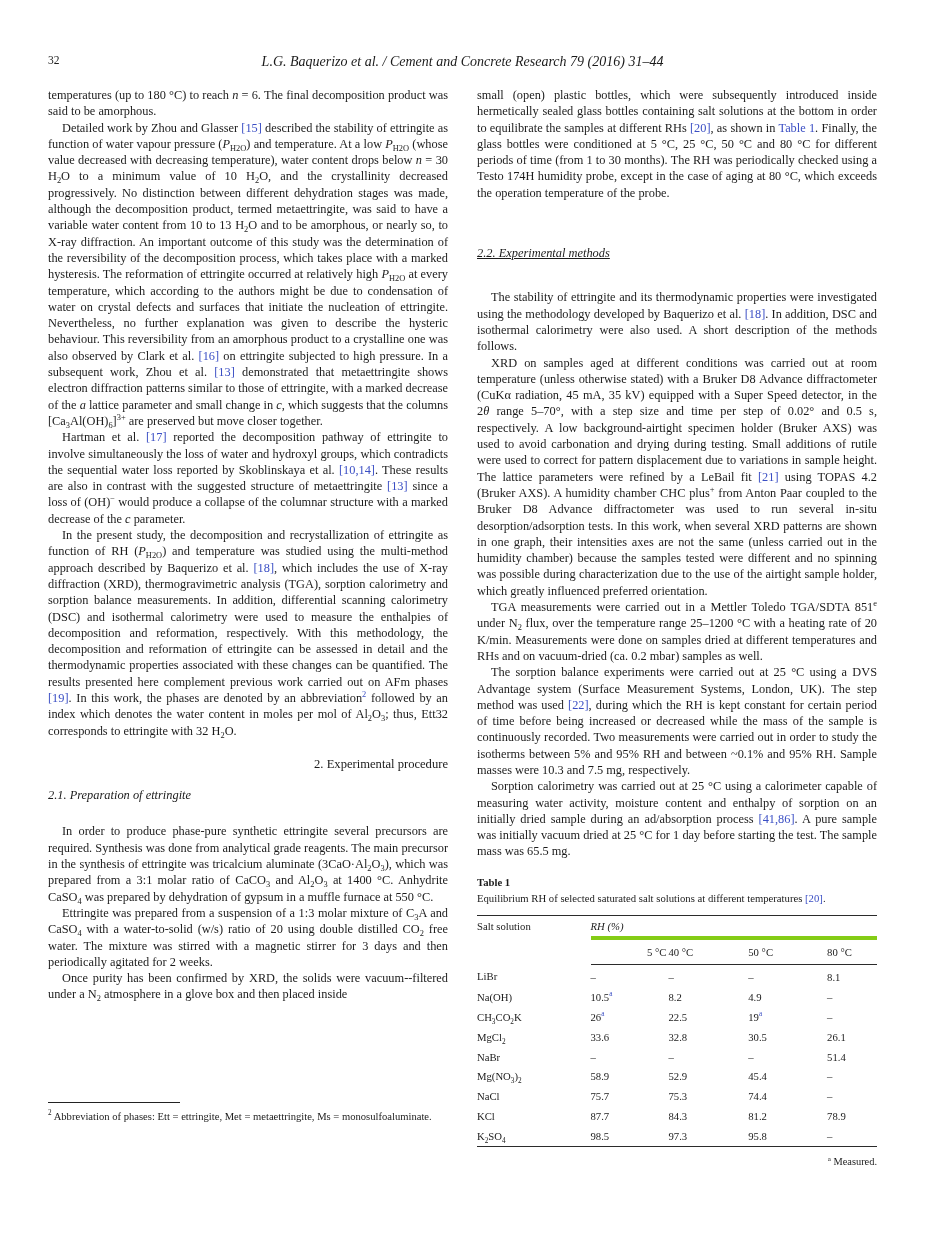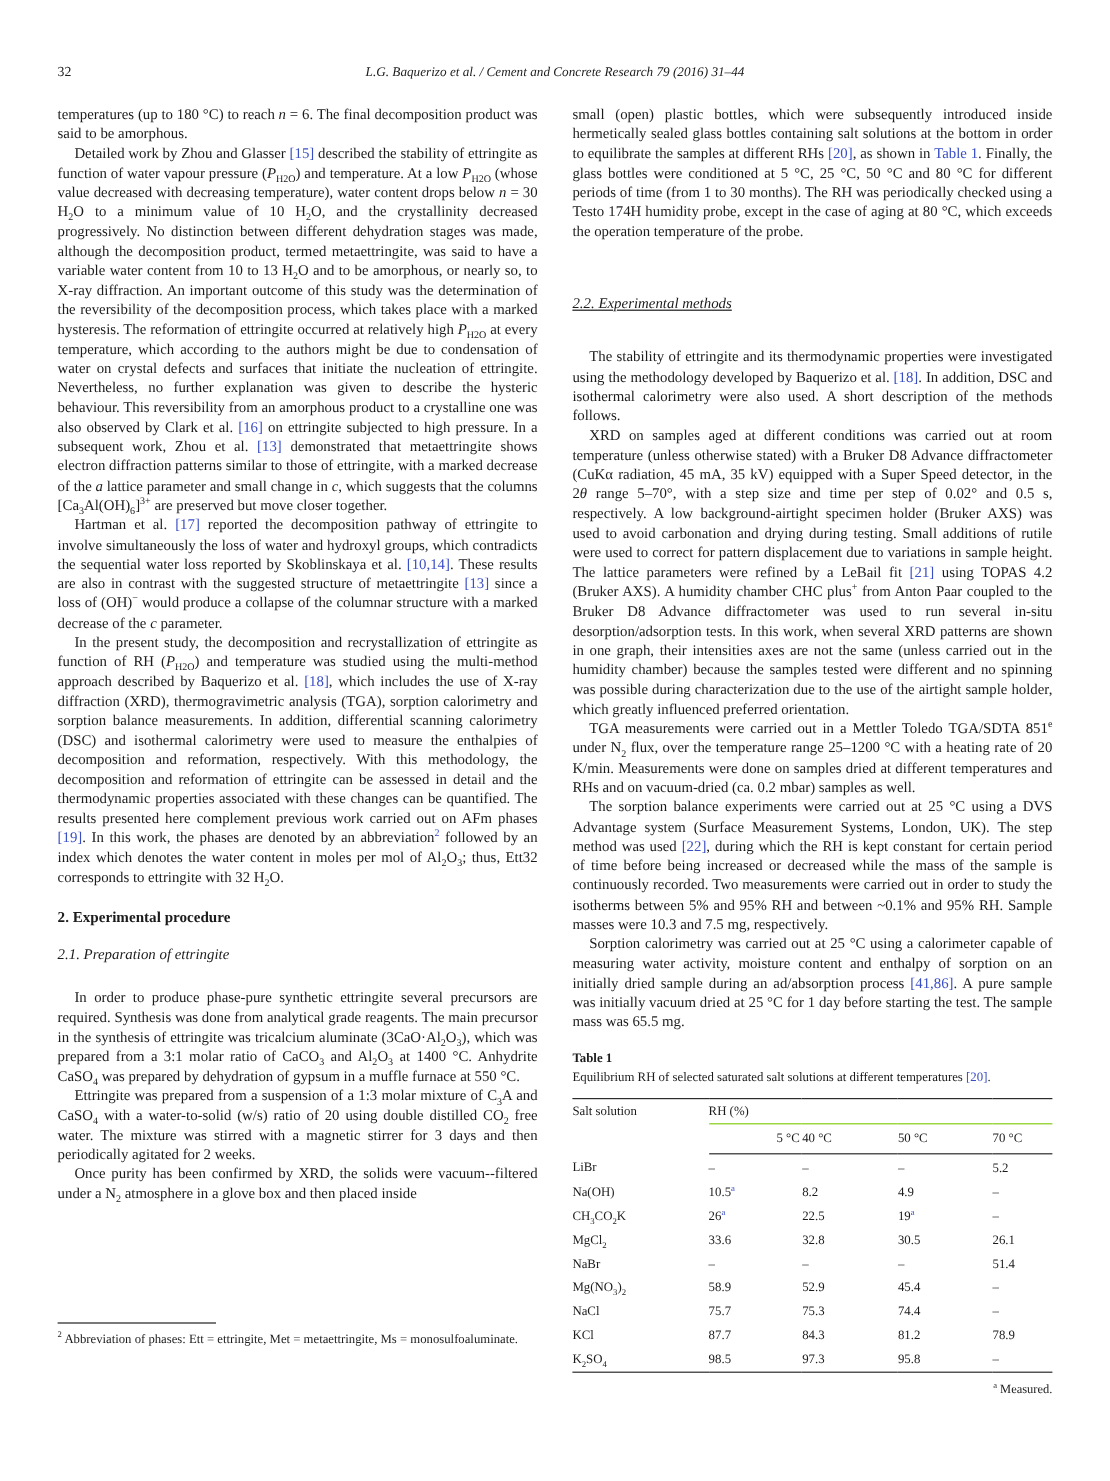--- a/index.html
+++ b/index.html
@@ -15,35 +15,35 @@
     font-family:"Liberation Serif", serif;
     color:var(--ink);
     overflow:hidden;
   }
   .pagenum{
     position:absolute;left:48px;top:54px;
     font-size:11.5px;
   }
   .running-title{
     position:absolute;left:120px;right:120px;top:54px;
-    text-align:center;font-style:italic;font-size:11px;
+    text-align:center;font-style:italic;font-size:14px;
     white-space:nowrap;
   }
   .col{
     position:absolute;top:87px;width:400px;
     font-size:12.35px;line-height:16.3px;
     text-align:justify;
   }
   .col-left{left:48px;}
   .col-right{left:477px;}
   .col p{margin:0;text-indent:14px;}
   .col p.noindent{text-indent:0;}
   .sec-heading{
-    font-weight:bold;font-size:12.6px;
-    margin:17px 0 15px 0;text-align:left;text-indent:0;
+    font-weight:normal;font-size:12.6px;
+    margin:17px 0 15px 0;text-align:right;text-indent:0;
   }
   .subsec-heading{
     font-style:italic;font-weight:normal;font-size:12.4px;
     margin:15px 0 20px 0;text-align:left;text-indent:0;
   }
   .subsec-heading.rc{margin:44px 0 28px 0;text-decoration:underline;}
   sub,sup{font-size:68%;line-height:0;}
   .link{color:var(--link);}
   .footnote-block{
     position:absolute;left:48px;top:1102px;width:400px;
@@ -60,21 +60,21 @@
     width:100%;border-collapse:collapse;
     font-size:10.7px;margin-top:10px;
     border-top:1px solid var(--rule);
     border-bottom:1.4px solid var(--rule);
   }
   table.paper-table td,table.paper-table th{
     font-weight:normal;text-align:left;vertical-align:top;
     padding:1.8px 2px 1.8px 0;
   }
   th.salt-head{width:114px;padding-top:6px;}
-  td.group-head{border-bottom:1px solid #84cc16;padding-top:6px;}
+  td.group-head{border-bottom:4px solid #84cc16;padding-top:6px;font-style:italic;}
   tr.temp-row th{border-bottom:1.4px solid var(--rule);padding-bottom:4px;padding-top:4px;}
   tr.temp-row th:nth-child(1){width:78px;text-align:right;}
   tr.temp-row th:nth-child(2){width:80px;}
   tr.temp-row th:nth-child(3){width:79px;}
   tr.temp-row th:nth-child(4){width:49px;}
   tbody tr:first-child td{padding-top:4px;}
   table.paper-table td sup{color:var(--link);}
   .table-footnote{font-size:10.4px;margin-top:7px;text-align:right;}
   .table-footnote sup{color:var(--ink);}
 </style>
@@ -120,30 +120,30 @@
       <table class="paper-table">
         <thead>
           <tr>
             <th class="salt-head" rowspan="2">Salt solution</th>
             <td class="group-head" colspan="4">RH (%)</td>
           </tr>
           <tr class="temp-row">
             <th>5 °C</th>
             <th>40 °C</th>
             <th>50 °C</th>
-            <th>70 °C</th>
+            <th>80 °C</th>
           </tr>
         </thead>
         <tbody>
             <tr>
               <td>LiBr</td>
               <td>–</td>
               <td>–</td>
               <td>–</td>
-              <td>5.2</td>
+              <td>8.1</td>
             </tr>
             <tr>
               <td>Na(OH)</td>
               <td>10.5<sup>a</sup></td>
               <td>8.2</td>
               <td>4.9</td>
               <td>–</td>
             </tr>
             <tr>
               <td>CH<sub>3</sub>CO<sub>2</sub>K</td>

